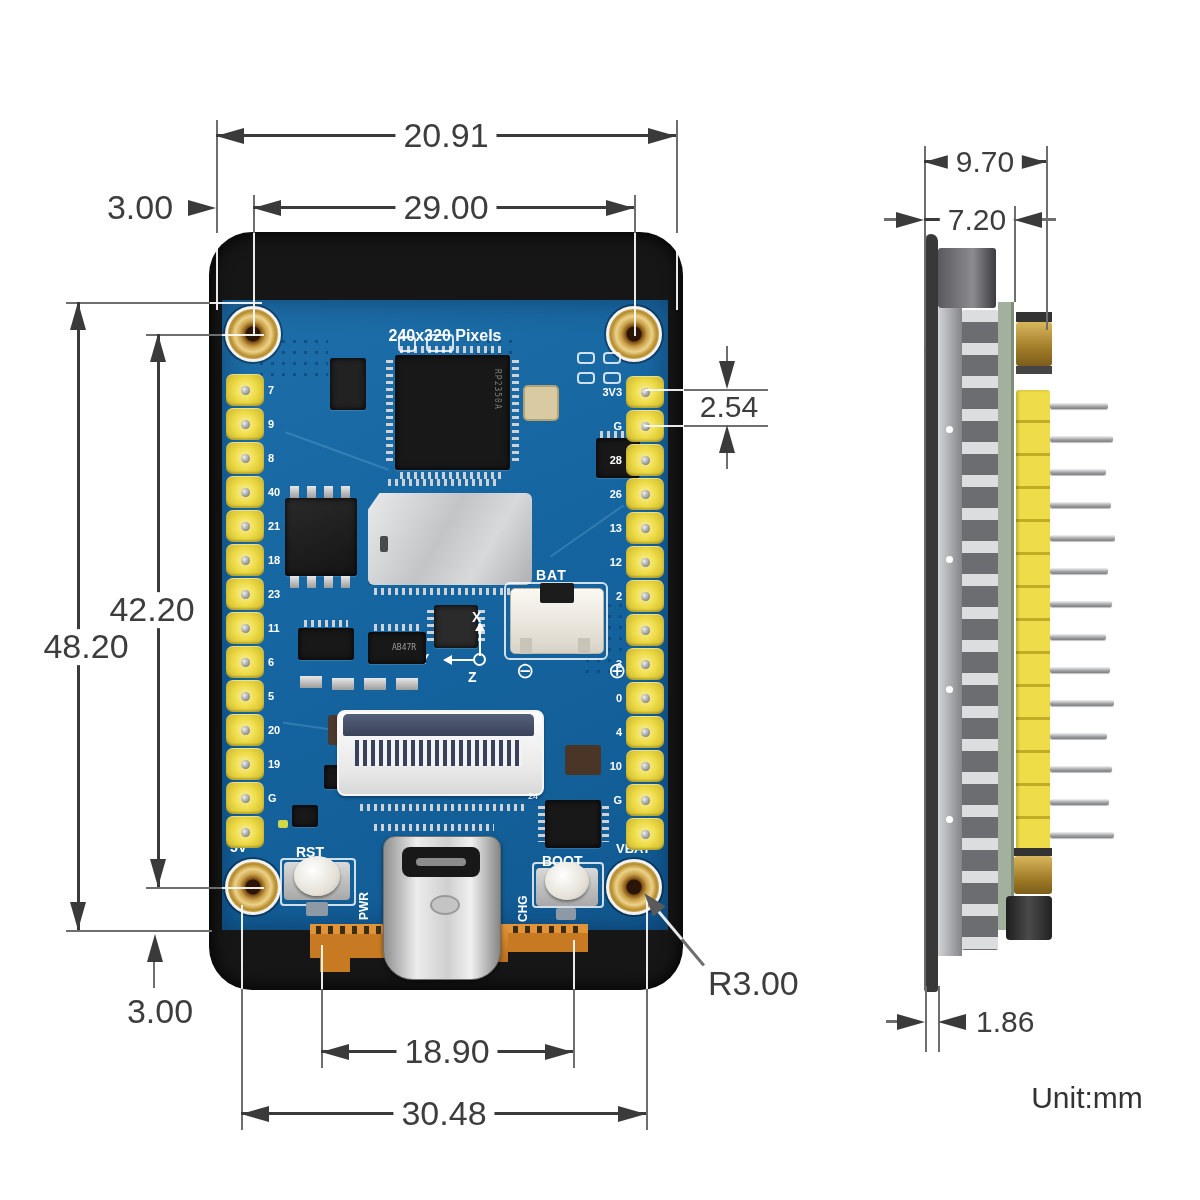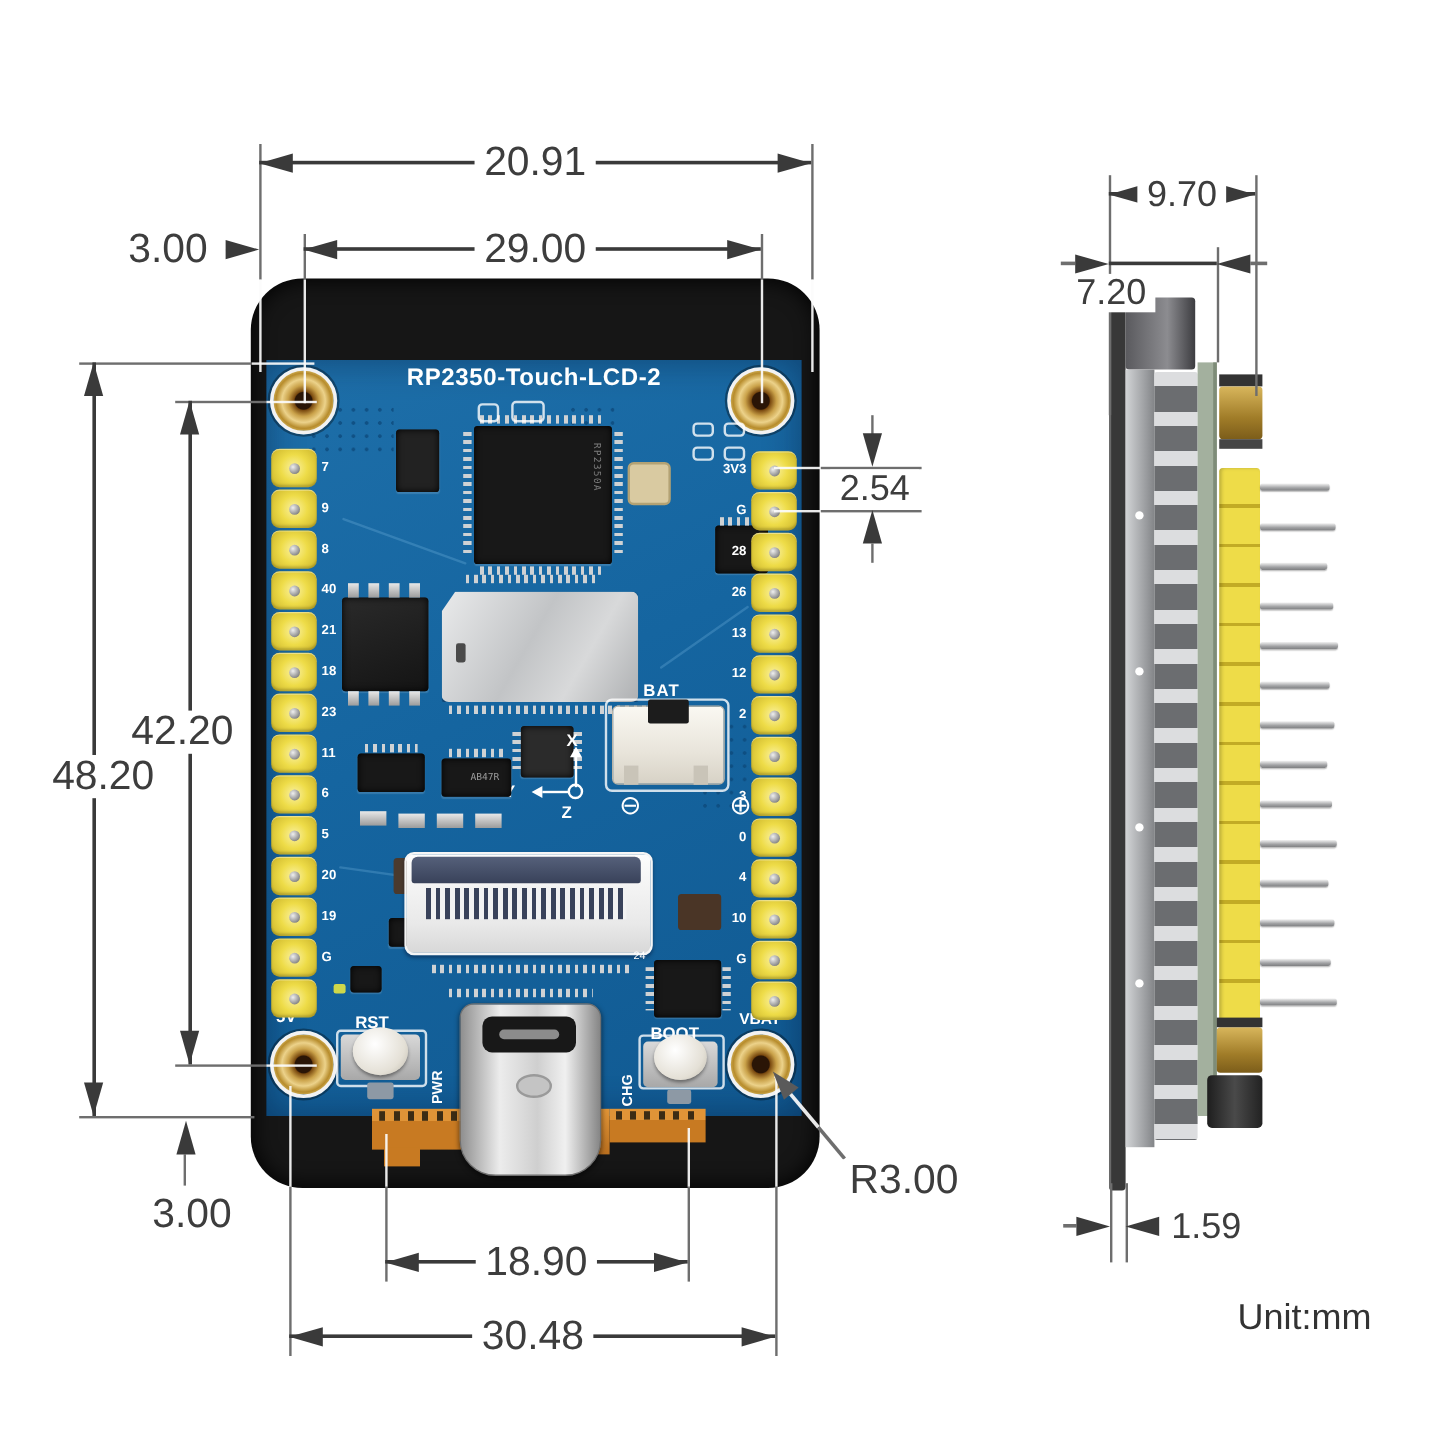--- a/index.html
+++ b/index.html
@@ -73,21 +73,21 @@
   <div id="front">
     <div id="pcb">
 
       <div class="dots" style="left:34px;top:36px;width:72px;height:42px;"></div>
       <div class="dots" style="left:360px;top:300px;width:60px;height:80px;"></div>
       <div class="dots" style="left:250px;top:36px;width:40px;height:26px;"></div>
       <div class="trace" style="left:60px;top:150px;width:110px;transform:rotate(20deg);"></div>
       <div class="trace" style="left:320px;top:230px;width:90px;transform:rotate(-35deg);"></div>
       <div class="trace" style="left:60px;top:430px;width:120px;transform:rotate(8deg);"></div>
 
-      <div class="btitle">RP2350-Touch-LCD-2</div>
+      <div class="bsub">240x320 Pixels</div>
 
       <div class="hole" style="left:3px;top:6px;"></div>
       <div class="hole" style="left:384px;top:6px;"></div>
       <div class="hole" style="left:3px;top:559px;"></div>
       <div class="hole" style="left:384px;top:559px;"></div>
 
       <div class="hdr" style="left:4px;top:73px;height:476px;">
         <div class="prow">
             <i class="pdot"></i>
             <b class="plab plab-l">7</b>
@@ -442,23 +442,23 @@
   <i class="tl" style="left:924px;top:154px;"></i>
     <i class="tr" style="left:1018px;top:154px;"></i>
   <div class="dlab sm" style="left:985px;top:162px;">9.70</div>
 
   <div class="ext" style="left:1014px;top:206px;width:2px;height:96px;"></div>
   <div class="dl" style="left:924px;top:218px;width:90px;height:3px;"></div>
   <div class="ext" style="left:884px;top:218px;width:12px;height:3px;"></div>
   <i class="tr" style="left:896px;top:212px;"></i>
   <i class="tl" style="left:1014px;top:212px;"></i>
   <div class="ext" style="left:1042px;top:218px;width:14px;height:3px;"></div>
-  <div class="dlab sm" style="left:926px;top:220px;margin-top:24px;">7.20</div>
+  <div class="dlab sm" style="left:977px;top:220px;">7.20</div>
 
   <div class="ext" style="left:925px;top:986px;width:2px;height:66px;"></div>
   <div class="ext" style="left:938px;top:986px;width:2px;height:66px;"></div>
   <div class="ext" style="left:886px;top:1020px;width:11px;height:3px;"></div>
   <i class="tr" style="left:897px;top:1014px;"></i>
   <i class="tl" style="left:938px;top:1014px;"></i>
-  <div class="dlab sm la" style="left:968px;top:1022px;">1.59</div>
+  <div class="dlab sm la" style="left:968px;top:1022px;">1.86</div>
 
   <div class="dlab sm" style="left:1087px;top:1098px;background:transparent;color:#333;">Unit:mm</div>
 </div>
 
 </body></html>

